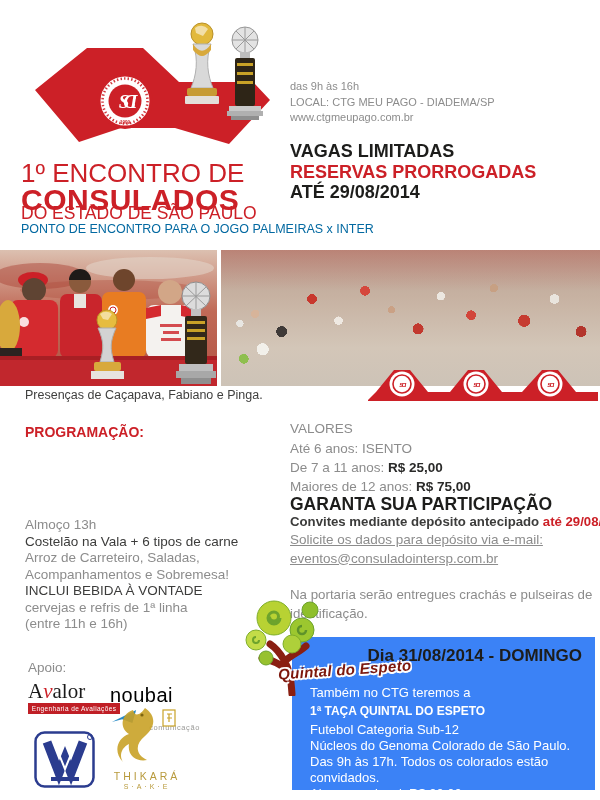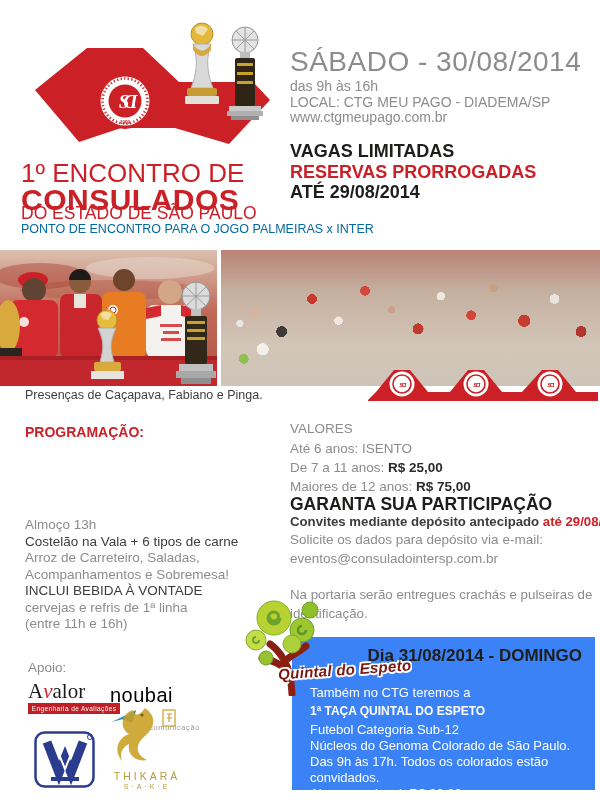--- a/index.html
+++ b/index.html
@@ -4,21 +4,21 @@
 <style>
   html,body{margin:0;padding:0;background:#fff;}
   .page{position:relative;width:600px;height:800px;background:#ffffff;overflow:hidden;
         font-family:"Liberation Sans","DejaVu Sans",sans-serif;}
   .abs{position:absolute;}
 
   
   .logo-shape{left:25px;top:38px;width:245px;height:115px;}
   .trophies{left:185px;top:20px;width:85px;height:100px;}
   .date-title{left:290px;top:46px;font-size:28px;color:#8c8c8c;letter-spacing:.5px;white-space:nowrap;}
-  .head-details{left:290px;top:79px;font-size:14px;color:#8c8c8c;line-height:15.5px;}
+  .head-details{left:290px;top:79px;font-size:11px;color:#8c8c8c;line-height:15.5px;}
   .vagas-block{left:290px;top:141px;font-size:18px;font-weight:bold;color:#1d1d1b;line-height:20.5px;white-space:nowrap;}
   .vagas-red{color:#cc2027;}
 
   
   .t1{left:21px;top:158px;font-size:26px;color:#cc2027;white-space:nowrap;}
   .t2{left:21px;top:183px;font-size:30px;font-weight:bold;color:#cc2027;letter-spacing:.5px;white-space:nowrap;}
   .t3{left:21px;top:203px;font-size:17.5px;color:#cc2027;white-space:nowrap;}
   .t4{left:21px;top:222px;font-size:12.5px;color:#0369a1;white-space:nowrap;}
 
   
@@ -52,21 +52,21 @@
   .prog-b{left:25px;top:517px;font-size:13.5px;color:#8c8c8c;line-height:16.5px;}
   .dkline{color:#3c3c3b;}
 
   
   .val-h{left:290px;top:421px;font-size:13.5px;color:#8c8c8c;}
   .val-rows{left:290px;top:439px;font-size:13.5px;color:#8c8c8c;line-height:19px;}
   .val-strong{color:#2a2a29;font-weight:bold;}
   .gar-h{left:290px;top:494px;font-size:17.5px;font-weight:bold;color:#1d1d1b;white-space:nowrap;}
   .conv-line{left:290px;top:514px;font-size:13.2px;font-weight:bold;color:#3c3c3b;white-space:nowrap;}
   .conv-red{color:#cc2027;}
-  .sol-lines{left:290px;top:531px;font-size:13.5px;color:#8c8c8c;line-height:18.5px;}
+  .sol-lines{left:290px;top:531px;font-size:13.5px;color:#8c8c8c;line-height:18.5px;text-decoration:underline;}
   .note{left:290px;top:585px;width:308px;font-size:13.3px;color:#8c8c8c;line-height:19px;}
 
   
   .apoio-h{left:28px;top:660px;font-size:13.5px;color:#8c8c8c;}
   .avalor-name{left:28px;top:679px;font-size:21px;color:#1a1a1a;font-family:"Liberation Serif","DejaVu Serif",serif;}
   .avalor-name .red-v{color:#cc2027;font-style:italic;}
   .avalor-bar{left:28px;top:703px;width:92px;height:11px;background:#c01f26;color:#fff;
               font-size:6.5px;text-align:center;line-height:11px;letter-spacing:.4px;}
   .noubai{left:110px;top:684px;width:90px;}
   .noubai-name{font-size:20px;color:#000000;letter-spacing:.5px;display:inline-block;vertical-align:middle;}
@@ -113,21 +113,20 @@
     <rect x="55" y="32" width="10" height="6" fill="#bdbdbd"></rect>
     <rect x="50" y="38" width="20" height="48" rx="2" fill="#2e2517"></rect>
     <rect x="52" y="43" width="16" height="3" fill="#c9a227"></rect>
     <rect x="52" y="52" width="16" height="3" fill="#c9a227"></rect>
     <rect x="52" y="61" width="16" height="3" fill="#c9a227"></rect>
     <rect x="44" y="86" width="32" height="5" fill="#c9c9c9"></rect>
     <rect x="42" y="91" width="36" height="5" fill="#b0b0b0"></rect>
     <rect x="46" y="96" width="28" height="4" fill="#8f8f8f"></rect>
   </svg>
 
-  <div class="abs date-title">SÁBADO - 30/08/2014</div>
   <div class="abs head-details">
     <div>das 9h às 16h</div>
     <div>LOCAL: CTG MEU PAGO - DIADEMA/SP</div>
     <div>www.ctgmeupago.com.br</div>
   </div>
   <div class="abs vagas-block">
     <div>VAGAS LIMITADAS</div>
     <div class="vagas-red">RESERVAS PRORROGADAS</div>
     <div>ATÉ 29/08/2014</div>
   </div>

